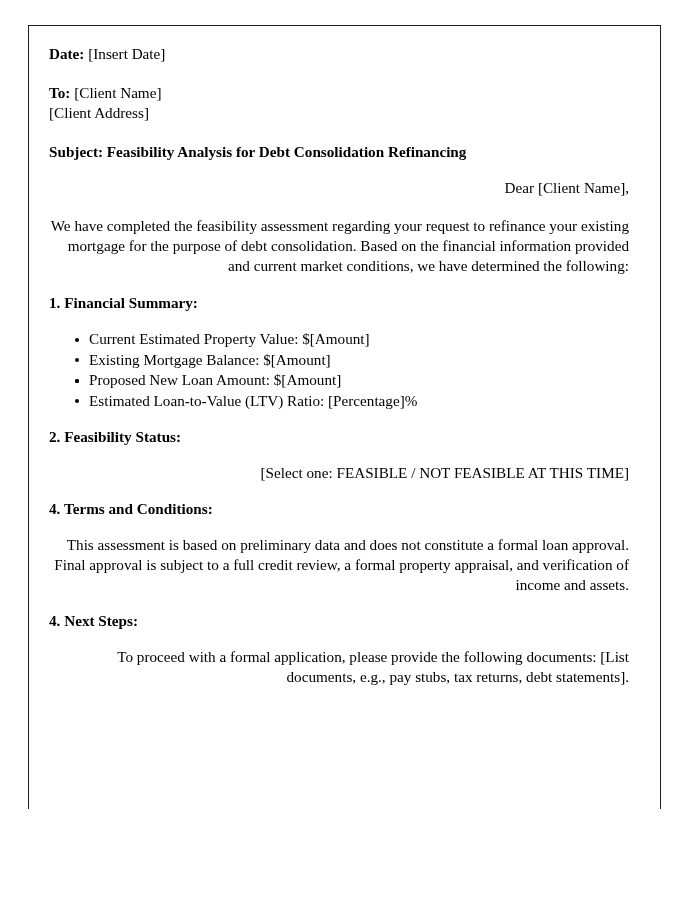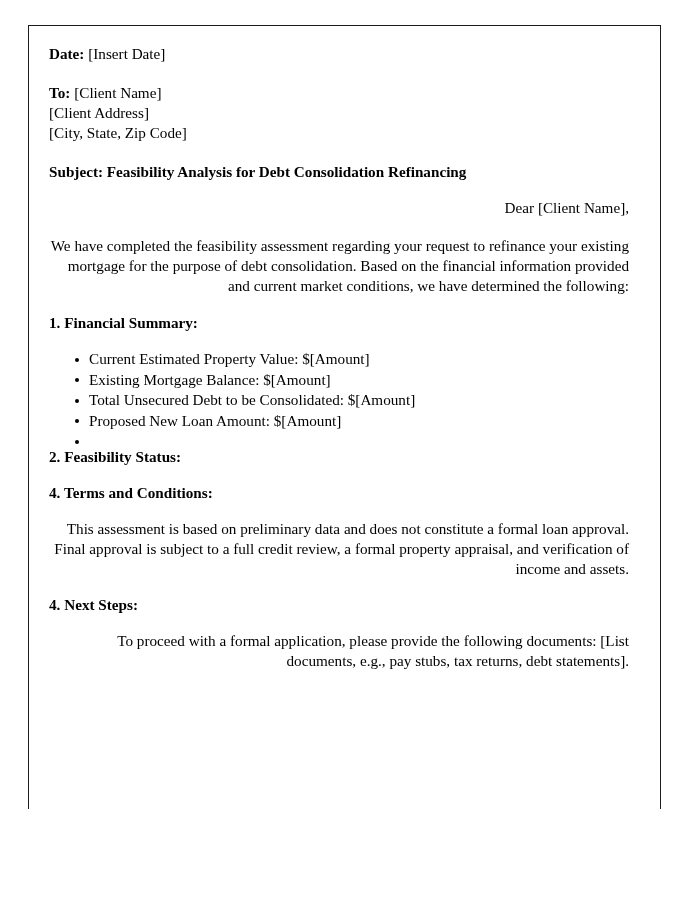--- a/index.html
+++ b/index.html
@@ -109,21 +109,20 @@
         <span>[Insert Date]</span>
       </div>
     </div>
 
     <div class="block block-to">
       <div class="line">
         <span class="lead">To:</span>
         <span>[Client Name]</span>
       </div>
       <div class="line">[Client Address]</div>
-      <div class="line">[City, State, Zip Code]</div>
     </div>
 
     <div class="block block-subject">
       <div class="heading">Subject: Feasibility Analysis for Debt Consolidation Refinancing</div>
     </div>
 
     <div class="block block-greeting">
       <div class="para">Dear [Client Name],</div>
     </div>
 
@@ -139,33 +138,36 @@
       <li>
         <span class="disc"></span>
         <span class="bullet-text">Current Estimated Property Value: $[Amount]</span>
       </li>
       <li>
         <span class="disc"></span>
         <span class="bullet-text">Existing Mortgage Balance: $[Amount]</span>
       </li>
       <li>
         <span class="disc"></span>
-        <span class="bullet-text">Total Unsecured Debt to be Consolidated: $[Amount]</span>
       </li>
       <li>
         <span class="disc"></span>
         <span class="bullet-text">Proposed New Loan Amount: $[Amount]</span>
       </li>
       <li>
         <span class="disc"></span>
+        <span class="bullet-text">Estimated Loan-to-Value (LTV) Ratio: [Percentage]%</span>
       </li>
     </ul>
 
     <div class="block heading-gap">
       <div class="heading">2. Feasibility Status:</div>
+    </div>
+    <div class="block">
+      <p class="para">[Select one: FEASIBLE / NOT FEASIBLE AT THIS TIME]</p>
     </div>
 
 
     <div class="block heading-gap">
       <div class="heading">4. Terms and Conditions:</div>
     </div>
     <div class="block">
       <p class="para">This assessment is based on preliminary data and does not constitute a formal loan approval. Final approval is subject to a full credit review, a formal property appraisal, and verification of income and assets.</p>
     </div>
 

